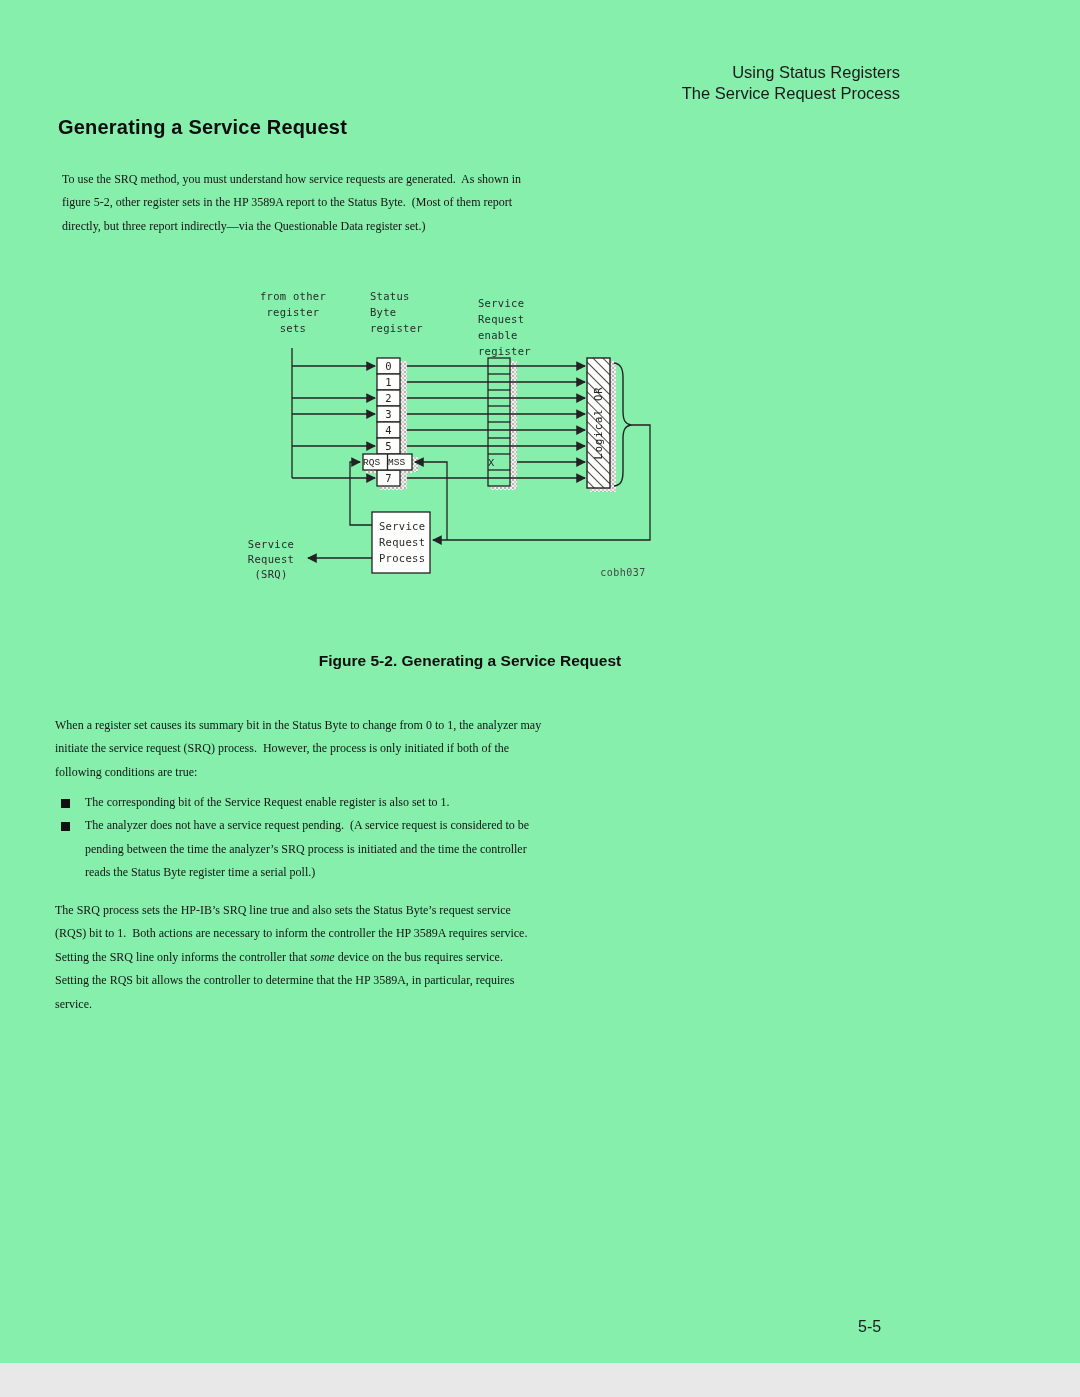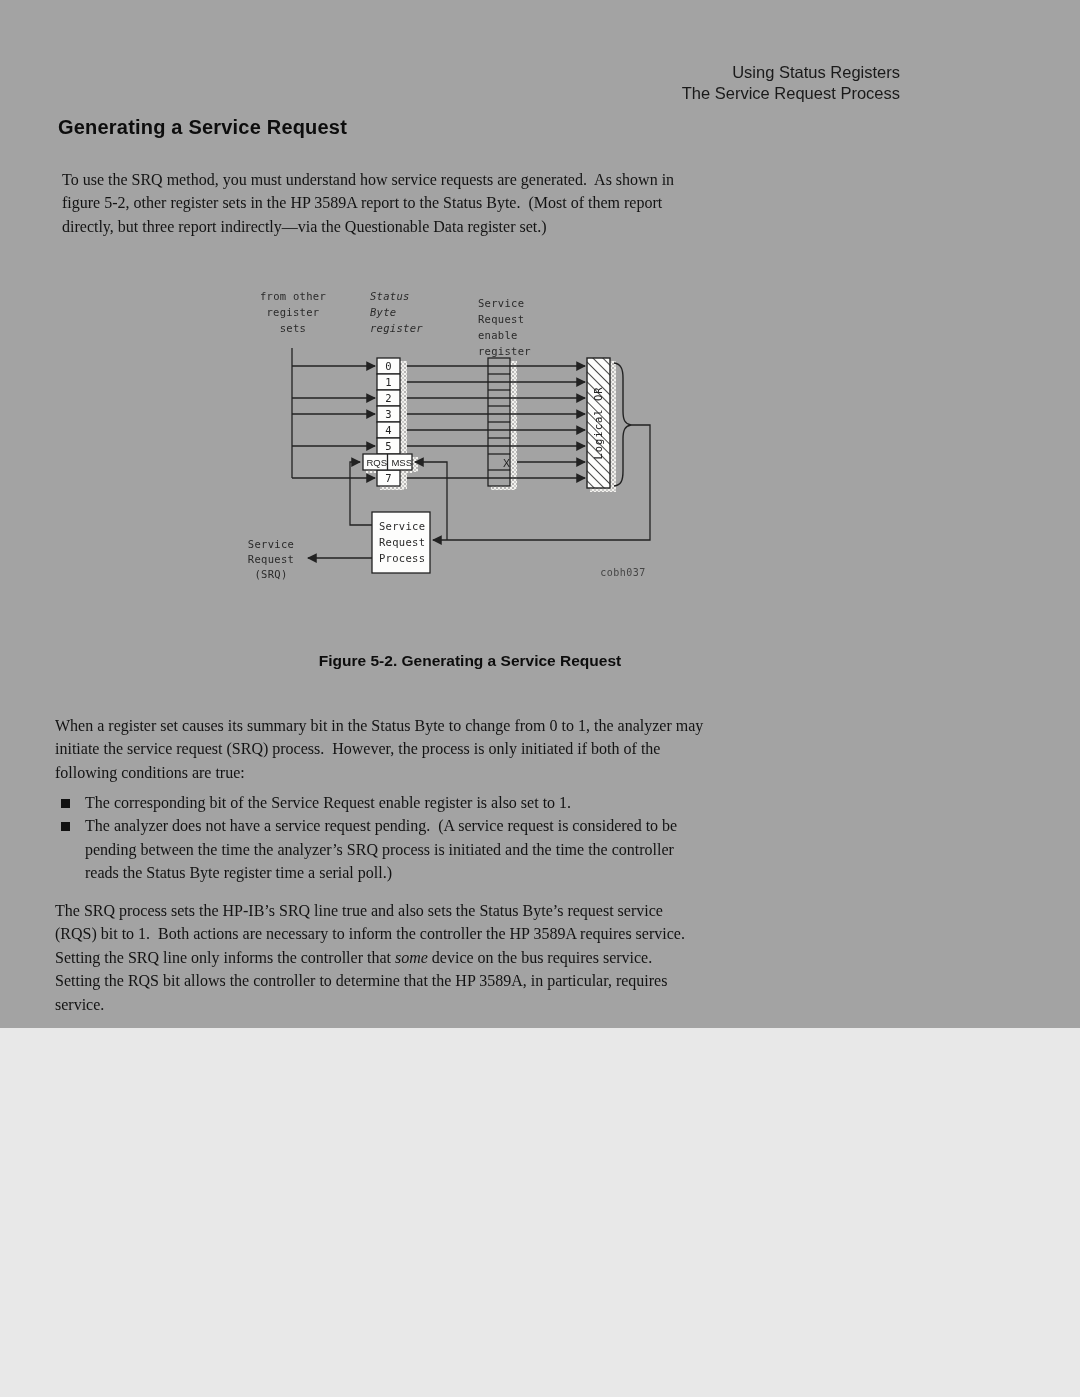--- a/index.html
+++ b/index.html
@@ -1,23 +1,23 @@
 <!DOCTYPE html>
 <html><head>
 <meta charset="utf-8">
 <style>
   html,body { margin:0; padding:0; background:#e8e8e8; }
   .page {
-    position:relative; width:1080px; height:1028px;
-    background:#a3a3a3; color:#151515; overflow:hidden;
+    position:relative; width:1080px; height:1363px;
+    background:#86efac; color:#151515; overflow:hidden;
     font-family:"Liberation Serif", serif;
   }
   .abs { position:absolute; }
   .sans { font-family:"Liberation Sans", sans-serif; }
-  .body-text { font-size:16px; line-height:23.4px; color:#131313; }
+  .body-text { font-size:12px; line-height:23.4px; color:#131313; }
   .line { white-space:pre; }
   .header-block { top:62px; left:500px; width:400px; text-align:right;
     font-size:16.5px; line-height:21px; color:#1a1a1a; }
   .doc-heading { top:116px; left:58px; font-size:20px; font-weight:bold;
     letter-spacing:0.2px; color:#0d0d0d; }
   .para1 { top:168px; left:62px; width:830px; }
   .para2 { top:714px; left:55px; width:850px; }
   .bullets { top:791px; left:55px; width:850px; }
   .bullet-row { display:flex; align-items:flex-start; }
   .bullet-sq { width:9px; height:9px; background:#111; margin:8px 0 0 6px; flex:0 0 auto; }
@@ -29,22 +29,22 @@
   .ital { font-style:italic; }
 
   
   .diagram { top:283px; left:240px; width:440px; height:312px; }
   .diagram svg { position:absolute; top:0; left:0; }
   .dlabel { position:absolute; font-family:"DejaVu Sans Mono", monospace;
     font-size:10.5px; line-height:16px; color:#2a2a2a; letter-spacing:0.3px; }
   .ctr { text-align:center; }
   .bitnum { position:absolute; width:23px; text-align:center;
     font-family:"DejaVu Sans Mono", monospace; font-size:10.5px; color:#222; }
-  .celllabel { position:absolute; text-align:right;
-    font-family:Liberation Sans, sans-serif; font-size:9.5px; color:#222; }
+  .celllabel { position:absolute; text-align:left;
+    font-family:Liberation Mono, monospace; font-size:9.5px; color:#222; }
   .code-label { position:absolute; font-family:"DejaVu Sans Mono", monospace;
     font-size:10px; color:#444; letter-spacing:0.5px; }
 </style>
 </head>
 <body>
 
 <div class="page">
 
   <div class="abs sans header-block">
     <div class="line">Using Status Registers</div>
@@ -143,21 +143,21 @@
       <path d="M374,80 C381,81 383,86 383,95 L383,128 C383,137 385,141 391,142 C385,143 383,147 383,156 L383,188 C383,198 381,202 374,203" stroke="#222" stroke-width="1.4" fill="none"></path>
 
       <rect x="132" y="229" width="58" height="61" fill="#fdfdfc" stroke="#222" stroke-width="1.3"></rect>
     </svg>
 
     <div class="dlabel ctr" style="left:15px; top:5px; width:76px;">
       <div>from other</div>
       <div>register</div>
       <div>sets</div>
     </div>
-    <div class="dlabel" style="left:130px; top:5px;font-style:italic;">
+    <div class="dlabel" style="left:130px; top:5px;">
       <div>Status</div>
       <div>Byte</div>
       <div>register</div>
     </div>
     <div class="dlabel" style="left:238px; top:12px;">
       <div>Service</div>
       <div>Request</div>
       <div>enable</div>
       <div>register</div>
     </div>

